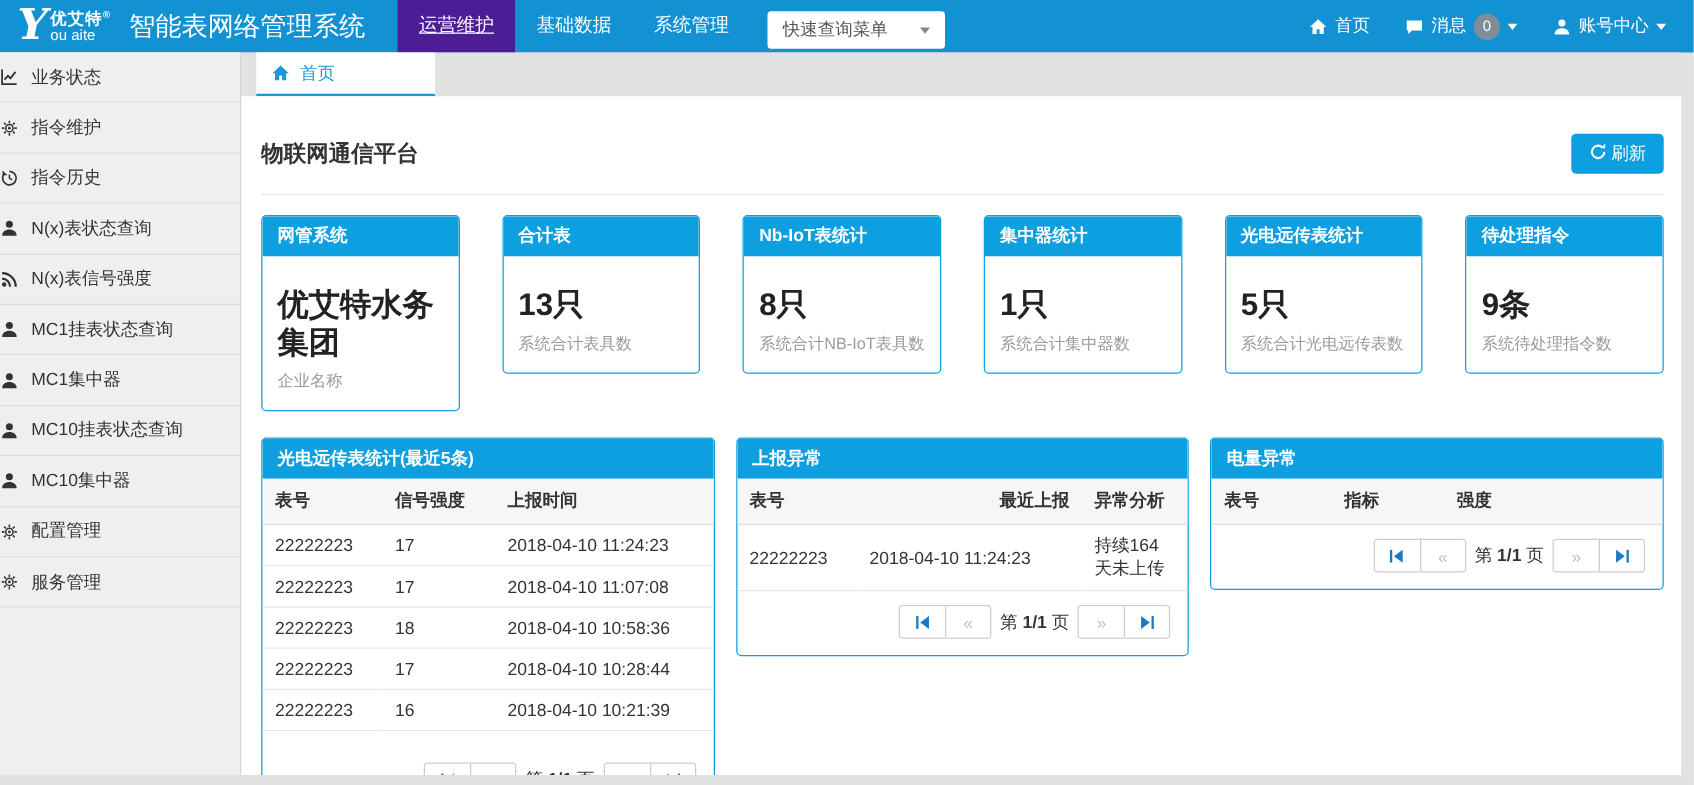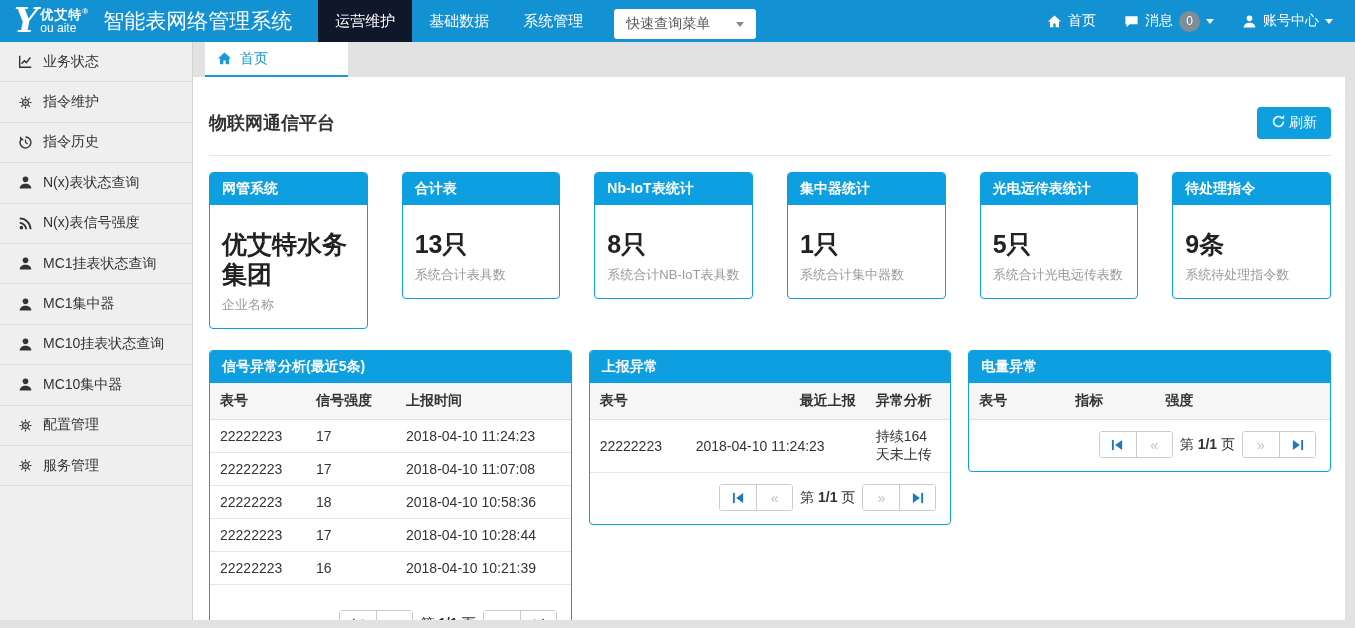--- a/index.html
+++ b/index.html
@@ -14,40 +14,40 @@
   }
   .logo { display:flex; align-items:flex-end; padding:0 10px 3px 14px; cursor:pointer; }
   .logo-y { font-family:"DejaVu Serif", serif; font-style:italic; font-weight:bold; font-size:34px; line-height:30px; }
   .logo-stack { display:flex; flex-direction:column; line-height:13px; margin-left:2px; }
   .logo-cn { font-size:13px; font-weight:bold; letter-spacing:1px; }
   .logo-reg { font-size:8px; vertical-align:super; }
   .logo-en { font-size:12px; }
   .brand-title { font-size:21px; font-weight:400; margin:0 26px 0 4px; }
   .top-nav { display:flex; height:42px; }
   .nav-item { padding:0 17px; line-height:42px; font-size:15px; cursor:pointer; }
-  .nav-item.active { background:#0f172a; }
+  .nav-item.active { background:#4c1d95;text-decoration:underline; }
   .quick-menu {
     background:#fff; color:#555; border-radius:3px; height:30px; margin:6px 0 0 14px;
     padding:0 12px; display:flex; align-items:center; gap:26px; font-size:14px; cursor:pointer;justify-content:space-between;
   }
   .caret { width:0; height:0; border-left:4px solid transparent; border-right:4px solid transparent; border-top:5px solid #888; display:inline-block; }
   .caret.white { border-top-color:#fff; }
   .header-right { margin-left:auto; display:flex; align-items:center; gap:28px; padding-right:22px; font-size:14px; }
   .hr-item { display:flex; align-items:center; gap:6px; cursor:pointer; }
   .badge {
     background:#7f8d98; color:#fff; border-radius:50%; width:21px; height:21px;
     display:inline-flex; align-items:center; justify-content:center; font-size:12px;
   }
   .icon { width:15px; height:15px; display:inline-block; vertical-align:middle; }
 
   
   .main { display:flex; height:578px; }
   .sidebar { width:193px; background:#efefef; border-right:1px solid #d2d2d2; flex:none; }
   .side-item {
-    height:40.4px; display:flex; align-items:center; gap:10px; padding-left:18px;
+    height:40.4px; display:flex; align-items:center; gap:10px; 
     border-bottom:1px solid #dcdcdc; font-size:14px; color:#333; cursor:pointer; background:#efefef;
   }
   .content-col { flex:1; display:flex; flex-direction:column; margin-right:10px; }
   .tabstrip { height:35px; background:#e2e2e2; display:flex; padding-left:12px; }
   .tab {
     width:143px; background:#fff; color:#1a9ad6; display:flex; align-items:center; gap:8px;
     padding-left:12px; font-size:14px; border-bottom:2px solid #1a9ad6; cursor:pointer;
   }
   .content { background:#fff; flex:1; padding:16px 14px 0 16px; overflow:hidden; }
 
@@ -293,21 +293,21 @@
           <div class="card-body">
             <div class="card-value">9条</div>
             <div class="card-caption">系统待处理指令数</div>
           </div>
         </div>
       </div>
 
       <div class="tables-row">
 
         <div class="panel">
-          <div class="panel-header">信号异常分析(最近5条)</div>
+          <div class="panel-header">光电远传表统计(最近5条)</div>
           <table>
             <thead>
                 <tr>
               <th class="c-narrow">表号</th>
               <th class="c-mid">信号强度</th>
               <th>上报时间</th>
             </tr>
               </thead>
             <tbody>
               <tr>

